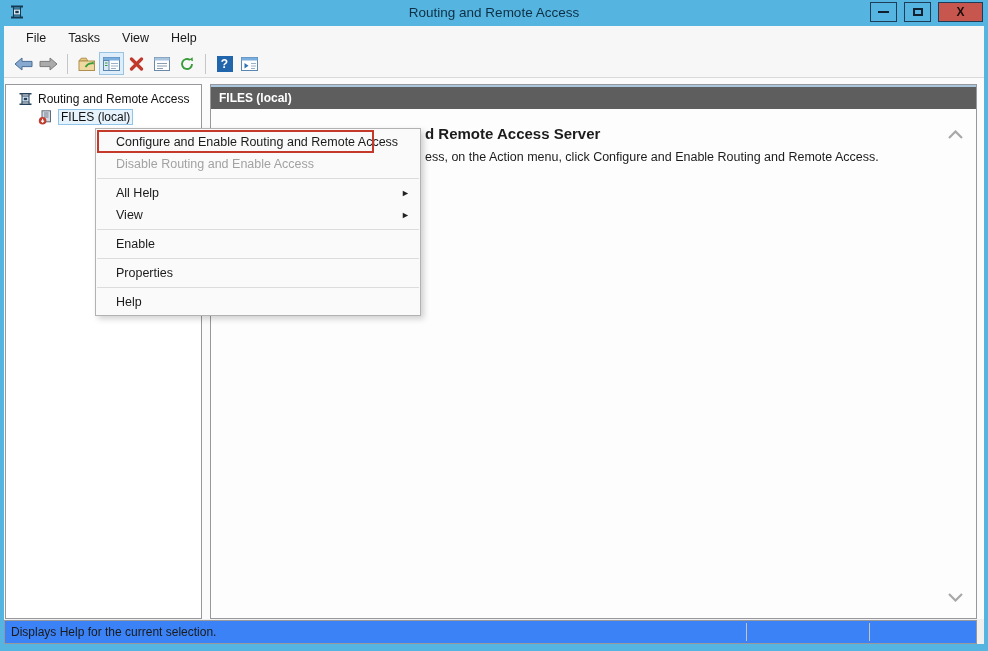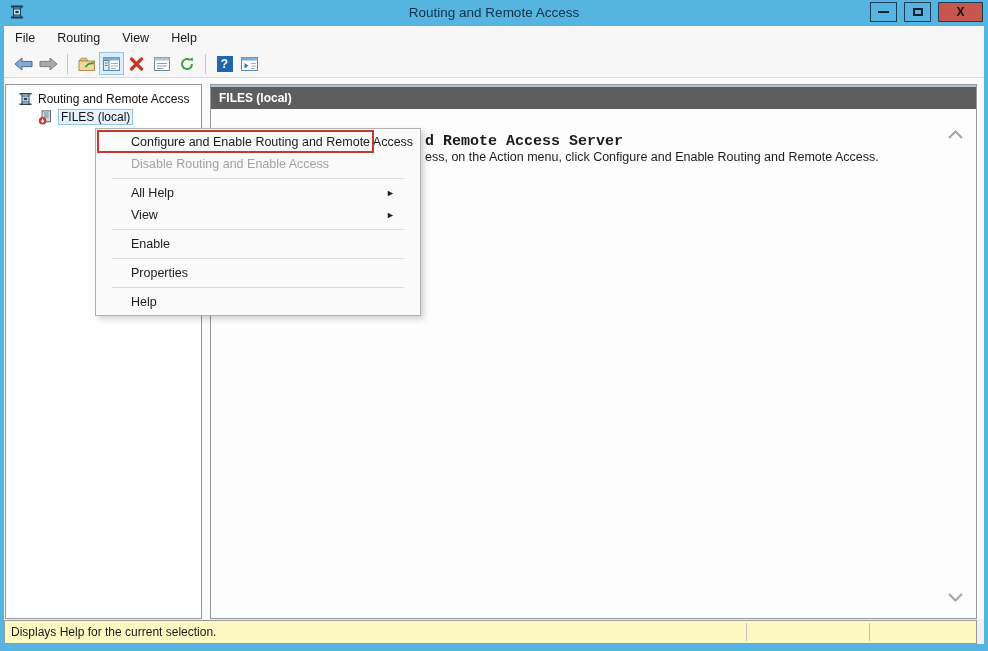--- a/index.html
+++ b/index.html
@@ -16,21 +16,21 @@
   .win-controls{position:absolute;top:2px;right:5px;display:flex;}
   .win-btn{height:20px;border:1px solid #1d3c55;box-sizing:border-box;
     display:flex;align-items:center;justify-content:center;margin-left:7px;}
   .win-btn.min,.win-btn.max{width:27px;background:transparent;}
   .win-btn.close{width:45px;background:#c7564e;font-weight:bold;font-size:12px;color:#1c0d0b;}
   .glyph-min{width:11px;height:2px;background:#10202e;}
   .glyph-max{width:10px;height:8px;border:2px solid #10202e;box-sizing:border-box;background:transparent;}
   
   .frame{position:absolute;top:26px;left:4px;right:4px;bottom:7px;background:#f0f0f0;}
   .menubar{height:24px;background:#f7f7f7;display:flex;align-items:center;
-    padding-left:0;font-size:12.5px;color:#1a1a1a;}
+    padding-left:11px;font-size:12.5px;color:#1a1a1a;}
   .menubar .mitem{padding:3px 11px;}
   .toolbar{height:27px;background:#f7f7f7;border-bottom:1px solid #dadada;
     display:flex;align-items:center;padding-left:7px;}
   .tbtn{width:25px;height:23px;display:flex;align-items:center;justify-content:center;}
   .tbtn.selected{border:1px solid #98c3e2;background:#ddeefa;box-sizing:border-box;}
   .tsep{width:1px;height:20px;background:#c6c6c6;margin:0 6px;}
   .help-badge{width:16px;height:16px;background:#2166ac;color:#fff;font-weight:bold;
     font-size:12px;display:flex;align-items:center;justify-content:center;}
   
   .workspace{position:absolute;top:52px;left:0;right:0;bottom:25px;background:#fbfbfb;}
@@ -39,36 +39,36 @@
   .tree-row{display:flex;align-items:center;gap:5px;height:18px;font-size:12px;color:#111;}
   .tree-root{margin:5px 0 0 12px;}
   .tree-child{margin-left:32px;}
   .sel-label{border:1px solid #90c4e8;background:#e6f3fc;padding:0 2px;}
   .details-pane{position:absolute;left:206px;right:7px;top:6px;bottom:0;
     background:#fff;border:1px solid #96989c;box-sizing:border-box;}
   .pane-header{height:22px;background:#5e5e5e;border-top:2px solid #aac6de;
     color:#fff;font-weight:bold;font-size:12px;display:flex;align-items:center;
     padding-left:8px;box-sizing:content-box;}
   .details-content{position:relative;height:calc(100% - 24px);background:#fdfdfd;}
-  .details-heading{position:absolute;left:214px;top:24px;font-size:15px;font-weight:bold;color:#1c1c1c;font-family:Liberation Mono, monospace;}
+  .details-heading{position:absolute;left:214px;top:16px;font-size:15px;font-weight:bold;color:#1c1c1c;}
   .details-body{position:absolute;left:214px;top:41px;font-size:12.5px;color:#1c1c1c;}
   .chev-up{position:absolute;right:12px;top:16px;}
   .chev-down{position:absolute;right:12px;bottom:12px;}
   
-  .status-bar{position:absolute;left:0;right:7px;bottom:0;height:24px;background:#fef9c3;
+  .status-bar{position:absolute;left:0;right:7px;bottom:0;height:24px;background:#3b82f6;
     border:1px solid #96989c;box-sizing:border-box;display:flex;align-items:center;
     font-size:12px;color:#1a1a1a;}
   .status-text{padding-left:6px;}
   .status-div{position:absolute;top:2px;bottom:2px;width:1px;background:#c4c4c4;}
   .status-div.d1{left:741px;}
   .status-div.d2{left:864px;}
   
   .context-menu{position:absolute;left:95px;top:128px;width:326px;box-sizing:border-box;
     background:#fafafa;border:1px solid #b2b2b2;box-shadow:3px 3px 6px rgba(0,0,0,0.18);
-    z-index:20;padding:2px 15px;font-size:12.5px;color:#1b1b1b;}
+    z-index:20;padding:2px 0;font-size:12.5px;color:#1b1b1b;}
   .cm-item{height:22px;line-height:22px;padding-left:20px;position:relative;white-space:nowrap;}
   .cm-item.disabled{color:#a2a2a2;}
   .cm-arrow{position:absolute;right:10px;top:0;font-size:9px;color:#222;}
   .cm-sep{height:1px;background:#dcdcdc;margin:3px 1px;}
   .annotation{position:absolute;left:97px;top:130px;width:273px;height:19px;
     border:2px solid #c5392b;z-index:30;}
 </style>
 </head>
 <body>
 
@@ -92,21 +92,21 @@
     <div class="win-btn close">
       <span>X</span>
     </div>
   </div>
 </div>
 
 <div class="frame">
 
   <div class="menubar">
     <span class="mitem">File</span>
-    <span class="mitem">Routing</span>
+    <span class="mitem">Tasks</span>
     <span class="mitem">View</span>
     <span class="mitem">Help</span>
   </div>
 
   <div class="toolbar">
     <div class="tbtn">
       <svg width="19" height="14" viewBox="0 0 19 14">
         <path d="M8 1 L1 7 L8 13 V9.6 H18 V4.4 H8 Z" fill="#87a9cf" stroke="#4a6d96"></path>
       </svg>
     </div>

